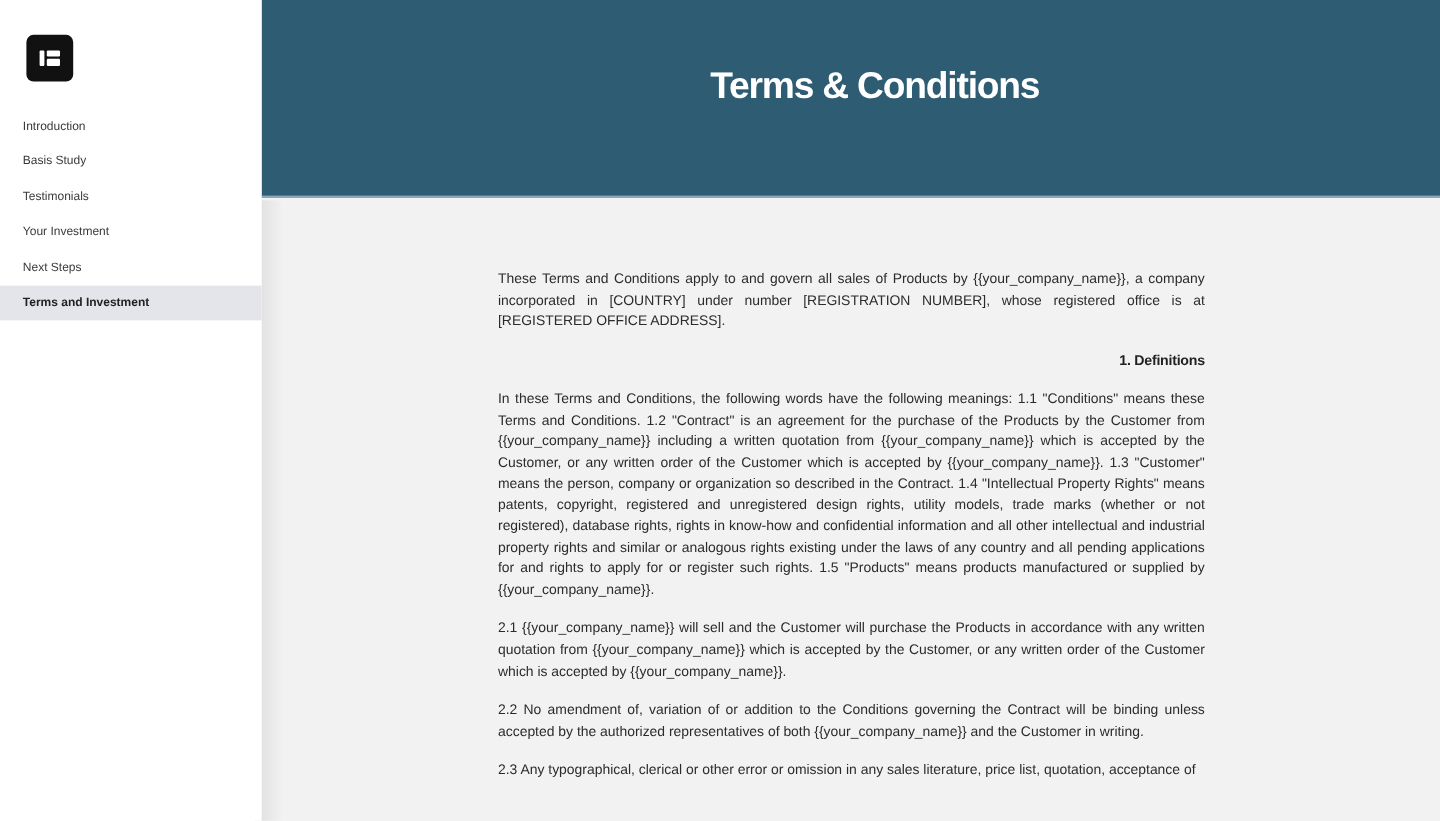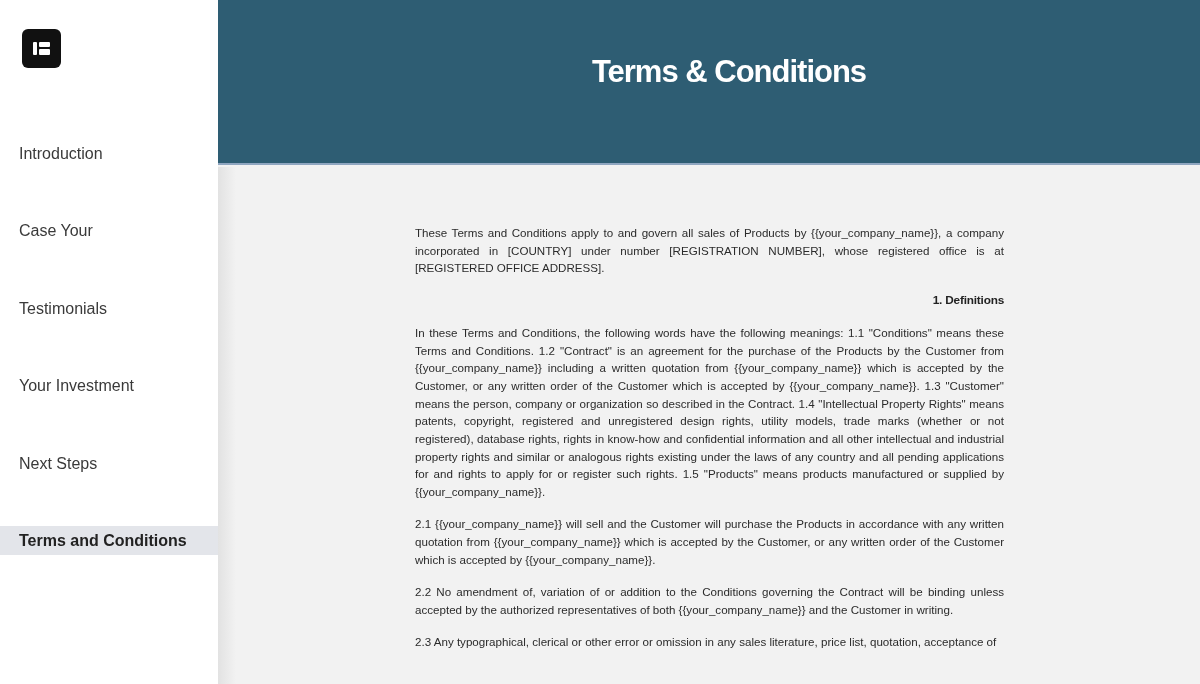--- a/index.html
+++ b/index.html
@@ -48,25 +48,24 @@
     }
     .logo-text .bold { font-weight: 700; }
     .logo-text .light { font-weight: 400; }
 
     .nav { position: absolute; left: 0; top: 91px; width: 218px; }
     .nav-item {
       display: block;
       height: 29.4px;
       line-height: 29.4px;
       padding-left: 19px;
-      font-size: 16px;
+      font-size: 10px;
       color: #3a3a3a;
       cursor: pointer;
       white-space: nowrap;
-      margin-top: 48px;
     }
     .nav-item.active {
       background: #e3e5ea;
       font-weight: 700;
       color: #222;
     }
 
     .hero {
       position: absolute; left: 218px; top: 0;
       width: 982px; height: 165px;
@@ -115,25 +114,25 @@
   <div class="logo">
     <div class="logo-mark">
       <span class="bar-l"></span>
         <span class="bar-r1"></span>
         <span class="bar-r2"></span>
     </div>
   </div>
 
   <nav class="nav">
     <a class="nav-item">Introduction</a>
-    <a class="nav-item">Case Your</a>
+    <a class="nav-item">Basis Study</a>
     <a class="nav-item">Testimonials</a>
     <a class="nav-item">Your Investment</a>
     <a class="nav-item">Next Steps</a>
-    <a class="nav-item active">Terms and Conditions</a>
+    <a class="nav-item active">Terms and Investment</a>
   </nav>
 </aside>
 
 <header class="hero">
   <h1 class="hero-title">Terms &amp; Conditions</h1>
 </header>
 
 <div class="shadow-edge"></div>
 
 <main class="content">

